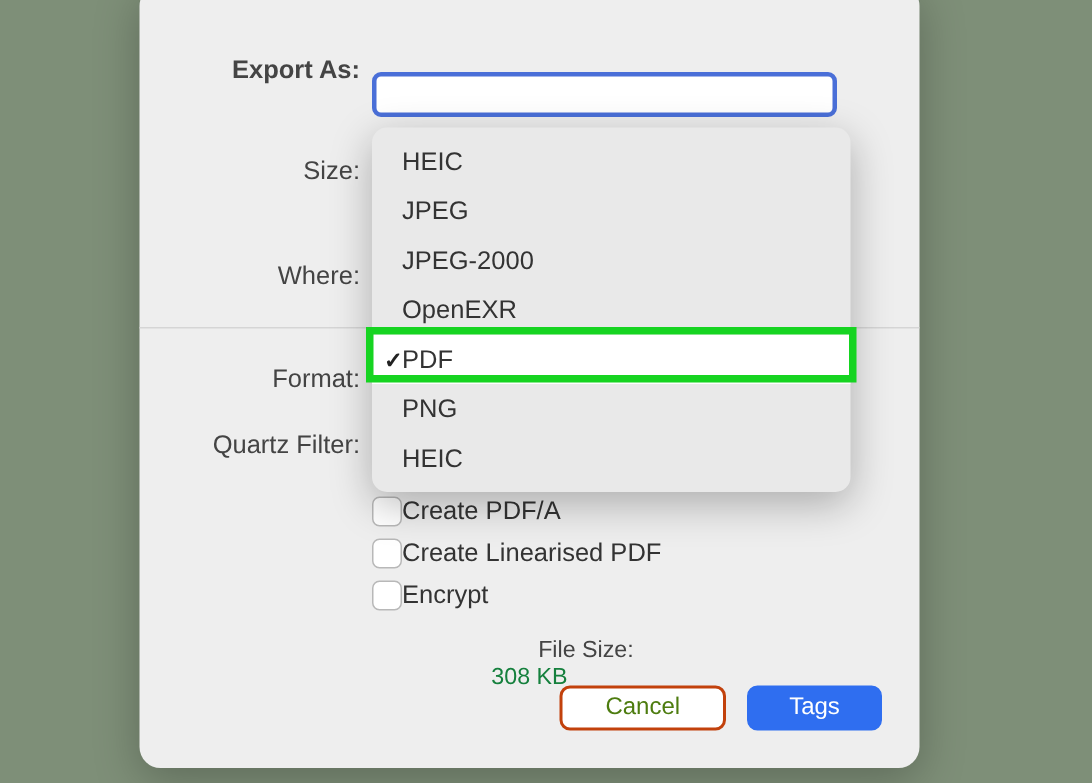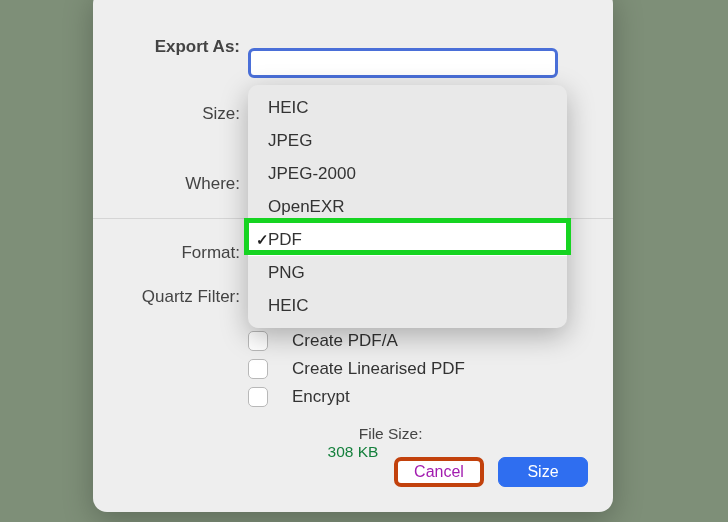--- a/index.html
+++ b/index.html
@@ -54,21 +54,21 @@
   }
   .row.format { margin-top: 18px; }
   .row.quartz { margin-top: 12px; }
   .options {
     margin-left: 155px;
     margin-top: 14px;
   }
   .checkrow {
     display: flex;
     align-items: center;
-    gap: 24px;
+    gap: 0;
     padding: 4px 0;
   }
   .checkbox {
     width: 20px;
     height: 20px;
     border: 1.5px solid #b8b8b8;
     border-radius: 5px;
     background: #fff;
     flex-shrink: 0;
   }
@@ -100,24 +100,24 @@
   .btn {
     height: 30px;
     border-radius: 7px;
     font-size: 16px;
     display: flex;
     align-items: center;
     justify-content: center;
     cursor: pointer;
   }
   .btn-cancel {
-    width: 90px;
-    background: #fff;
-    border: 4px solid #c2410c;
-    color: #a21caf;
+    width: 111px;
+    background: #fff;
+    border: 2px solid #c2410c;
+    color: #4d7c0f;
   }
   .btn-save {
     width: 90px;
     background: #2f6ef0;
     border: 1px solid #2f6ef0;
     color: #fff;
   }
   .dropdown {
     position: absolute;
     left: 248px;
@@ -197,21 +197,21 @@
       <div class="checkbox"></div>
       <span>Encrypt</span>
     </div>
   </div>
   <div class="size-row">
     <div class="size-label">File Size:</div>
     <div class="size-value">308 KB</div>
   </div>
   <div class="buttons">
     <div class="btn btn-cancel">Cancel</div>
-    <div class="btn btn-save">Size</div>
+    <div class="btn btn-save">Tags</div>
   </div>
 </div>
 
 <div class="dropdown">
   <div class="dd-item">
     <span>HEIC</span>
   </div>
   <div class="dd-item">
     <span>JPEG</span>
   </div>

